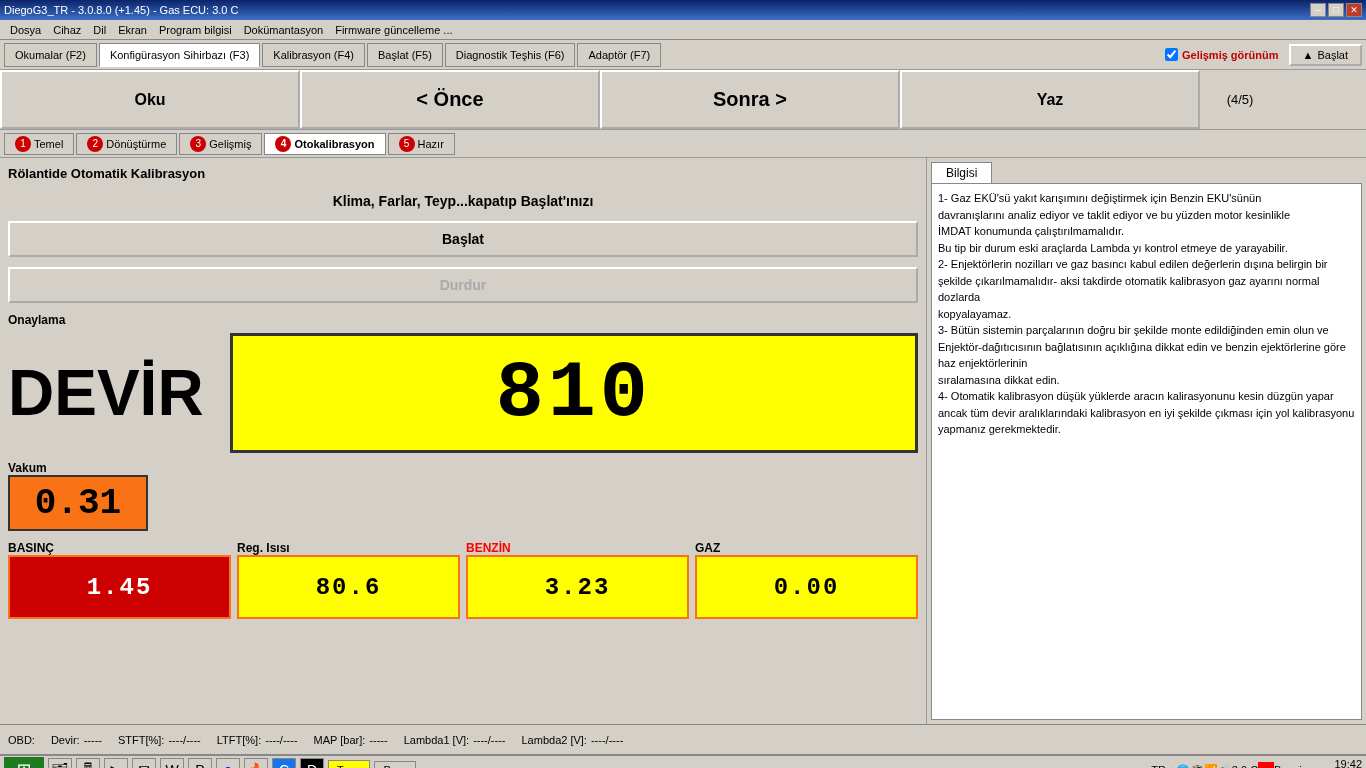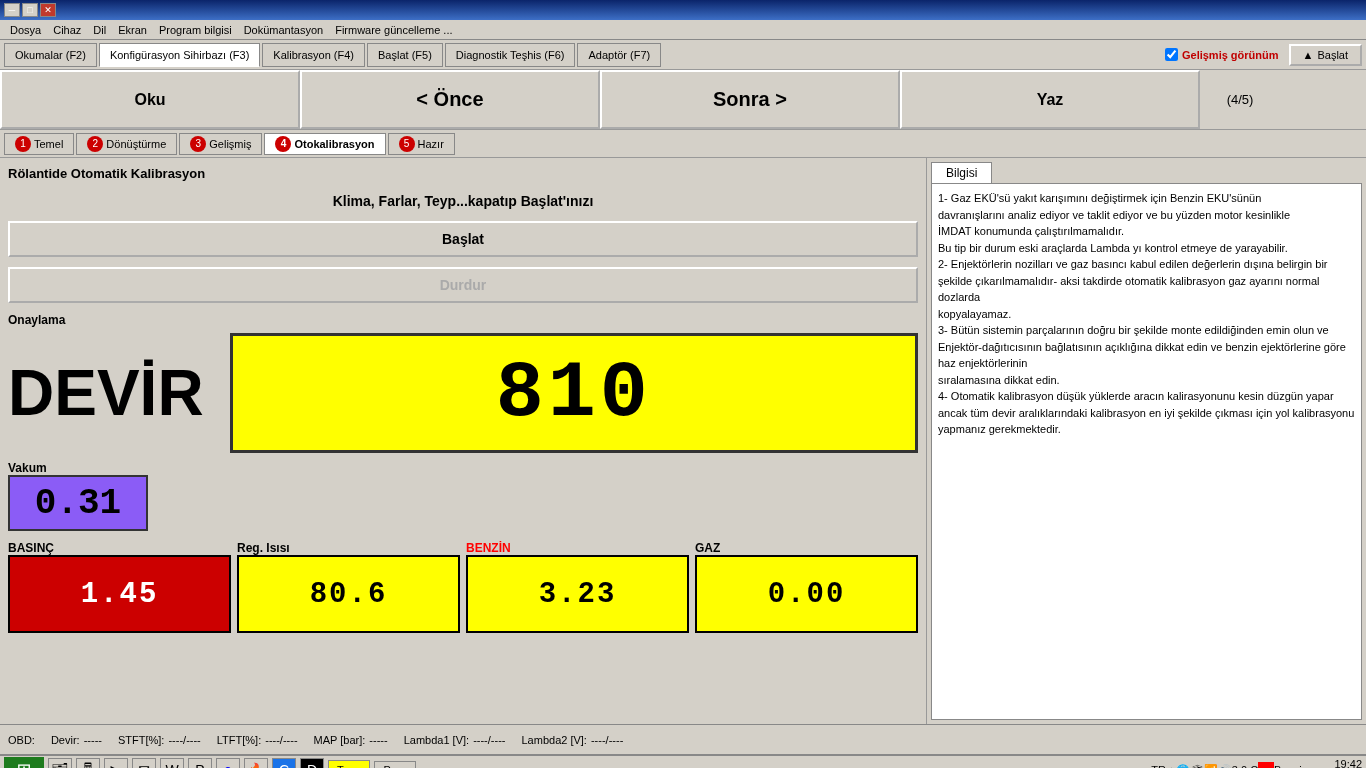--- a/index.html
+++ b/index.html
@@ -55,27 +55,27 @@
     .onay-label { font-size: 12px; font-weight: bold; margin-top: 2px; }
     .devir-area { display: flex; align-items: center; gap: 26px; }
     .devir-text { font-size: 64px; font-weight: 900; color: black; }
     .rpm-display { flex: 1; background: #ffff00; border: 3px solid #333; height: 120px; display: flex; align-items: center; justify-content: center; }
 
     
     .digital { font-family: 'Courier New', monospace; font-weight: 900; }
 
     .vakum-section { display: flex; flex-direction: column; }
     .vakum-label { font-size: 12px; font-weight: bold; }
-    .vakum-display { background: #8b5cf6; border: 2px solid #333; width: 140px; height: 56px; display: flex; align-items: center; justify-content: center; font-size: 36px; font-weight: 900; }
+    .vakum-display { background: #f97316; border: 2px solid #333; width: 140px; height: 56px; display: flex; align-items: center; justify-content: center; font-size: 36px; font-weight: 900; }
 
     .bottom-gauges { display: flex; gap: 6px; margin-top: 4px; }
     .gauge-item { display: flex; flex-direction: column; flex: 1; }
     .gauge-label { font-size: 12px; font-weight: bold; }
     .gauge-label.red { color: red; }
-    .gauge-display { height: 78px; border: 2px solid #000000; display: flex; align-items: center; justify-content: center; font-size: 29px; font-weight: 900; }
+    .gauge-display { height: 64px; border: 2px solid #f97316; display: flex; align-items: center; justify-content: center; font-size: 24px; font-weight: 900; }
     .gauge-display.yellow { background: #ffff00; }
     .gauge-display.red-bg { background: #cc0000; color: white; }
 
     
     .right-panel { width: 440px; border-left: 1px solid #999; padding: 4px; display: flex; flex-direction: column; }
     .bilgi-tab-row { display: flex; }
     .bilgi-tab { padding: 3px 14px; border: 1px solid #888; background: #d4d0c8; cursor: pointer; font-size: 12px; }
     .bilgi-tab.active { background: white; border-bottom: none; }
     .bilgi-content { background: white; border: 1px solid #888; flex: 1; padding: 6px; font-size: 11px; line-height: 1.5; overflow-y: auto; }
 
@@ -99,20 +99,21 @@
 
     
     .seg-display { font-family: 'Courier New', monospace; font-weight: 900; letter-spacing: 2px; }
 
     .rpm-big { font-family: 'Courier New', monospace; font-weight: 900; font-size: 80px; letter-spacing: 4px; color: black; }
   </style>
 </head>
 <body>
 
 <div class="title-bar">
+  <span class="title-bar-text">DiegoG3_TR - 3.0.8.0 (+1.45) - Gas ECU: 3.0 C</span>
   <div class="title-bar-buttons">
     <div class="title-btn min">─</div>
     <div class="title-btn max">□</div>
     <div class="title-btn close">✕</div>
   </div>
 </div>
 
 <div class="menu-bar">
   <span class="menu-item">Dosya</span>
   <span class="menu-item">Cihaz</span>

